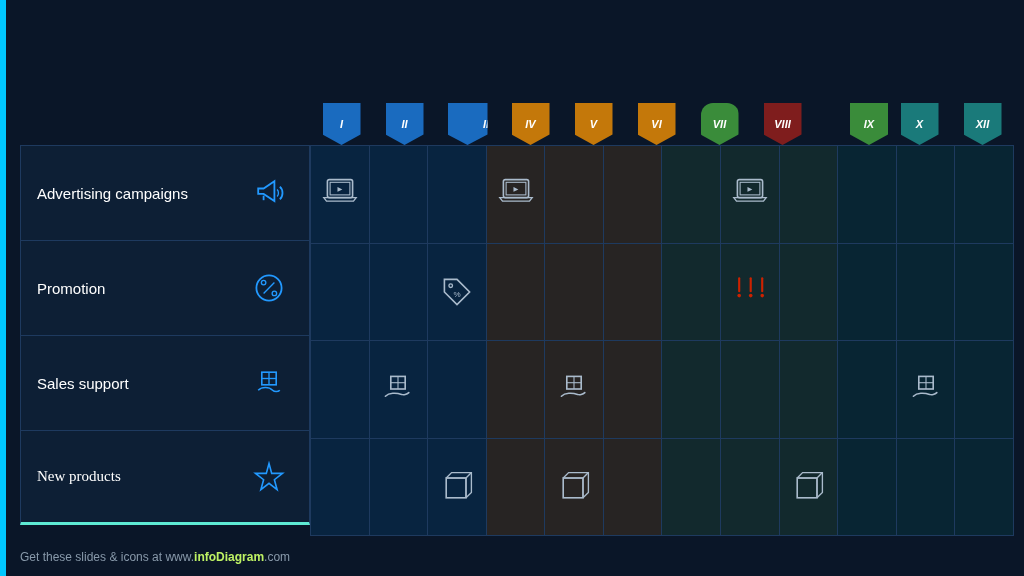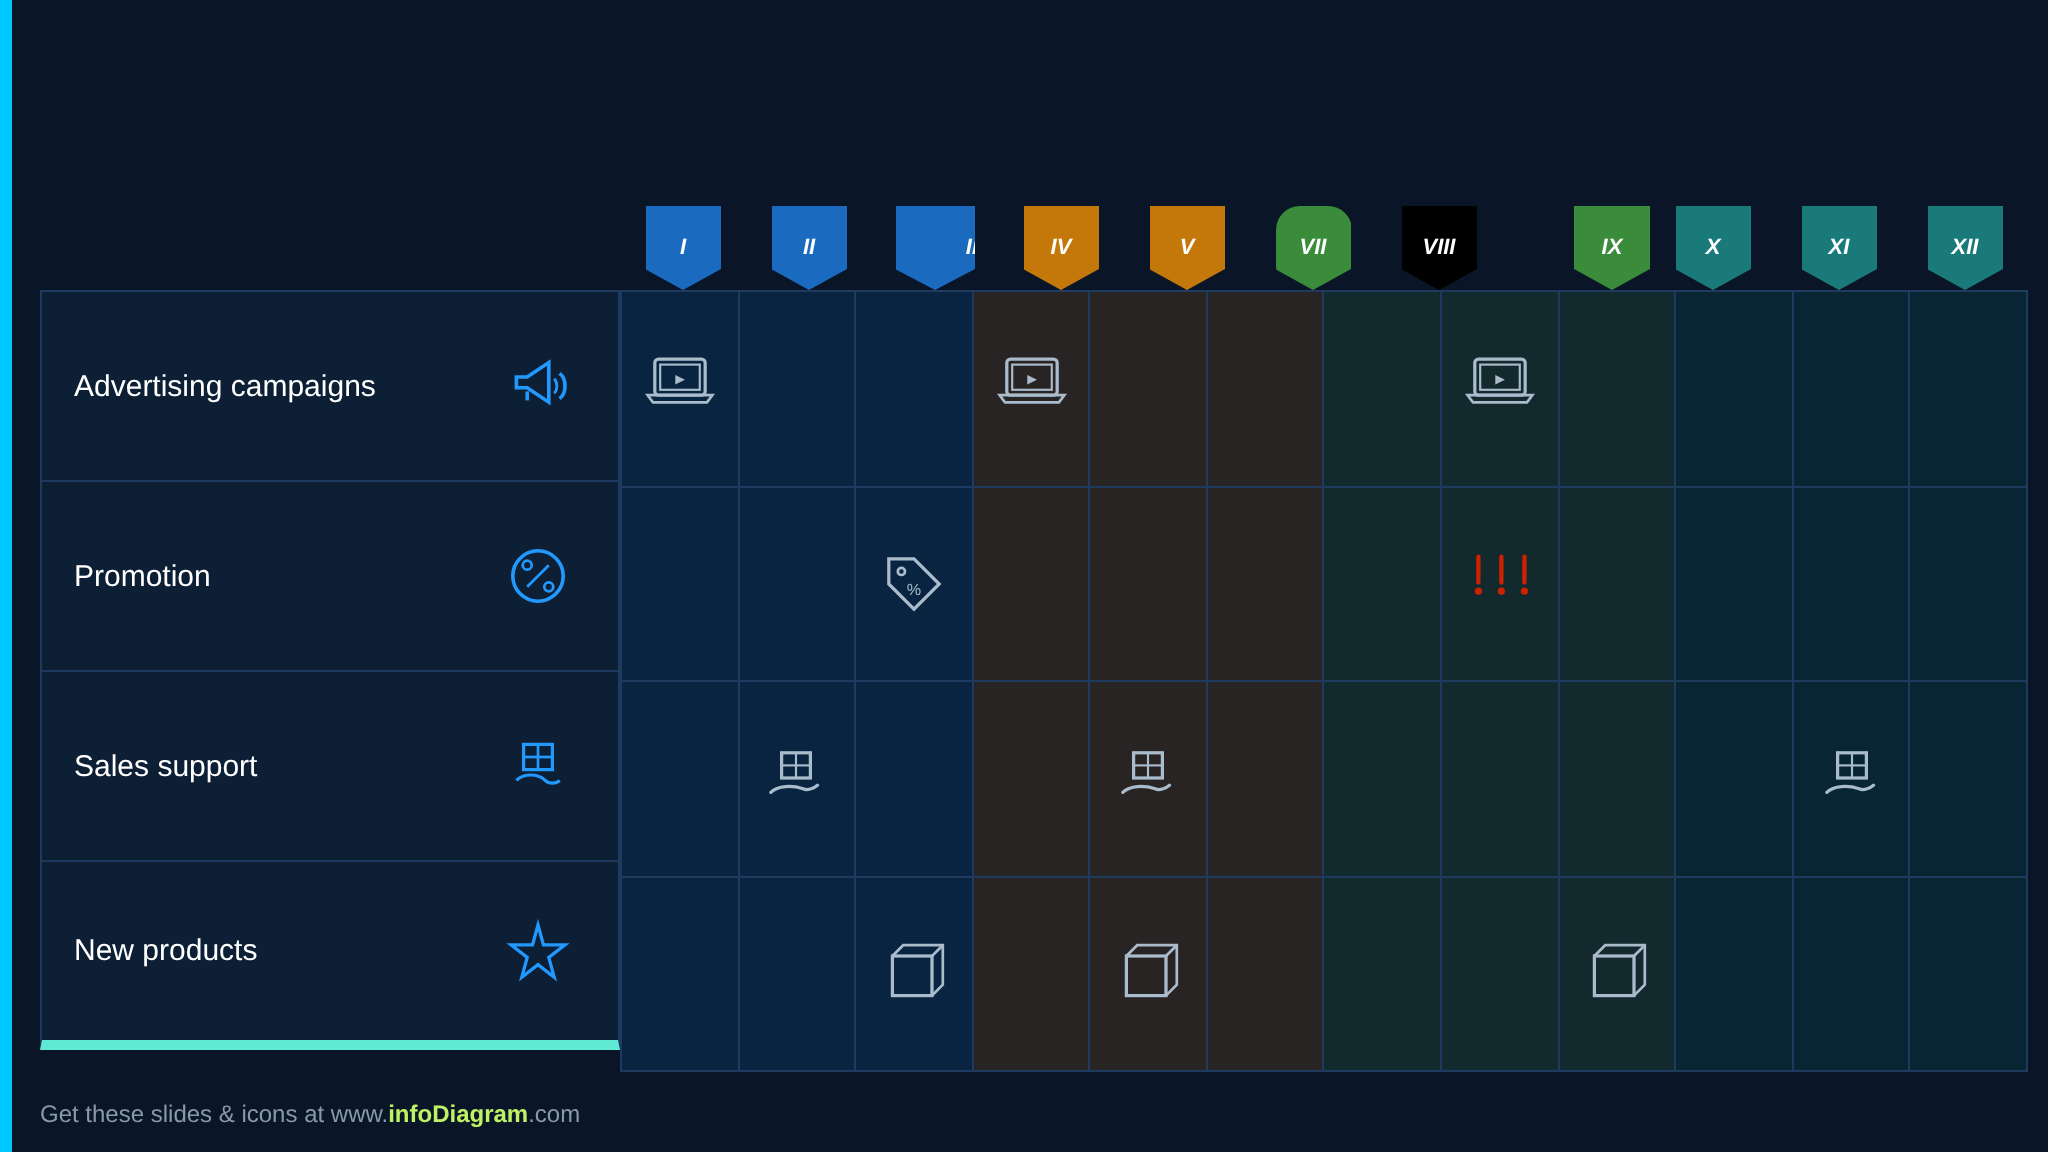--- a/index.html
+++ b/index.html
@@ -79,21 +79,22 @@
       height: 95px;
       display: flex;
       align-items: center;
       border: 1px solid #1e3a5f;
       border-bottom: none;
       background: #0d1f35;
       position: relative;
     }
 
     .row-label:last-child {
-      border-bottom: 5px solid #5eead4;
+      border-bottom: 3px solid #5eead4;
+      font-family: Liberation Serif, serif;
     }
 
     .row-label-text {
       color: #ffffff;
       font-size: 15px;
       font-weight: 500;
       padding-left: 16px;
       flex: 1;
     }
 
@@ -213,33 +214,33 @@
       <div class="month-col">
         <div class="month-banner" style="background: rgb(26, 107, 191); padding-left: 40px;">III</div>
       </div>
       <div class="month-col">
         <div class="month-banner" style="background: rgb(196, 120, 10);">IV</div>
       </div>
       <div class="month-col">
         <div class="month-banner" style="background: rgb(196, 120, 10);">V</div>
       </div>
       <div class="month-col">
+        <div class="month-banner" style="background: rgb(196, 120, 10);">VI</div>
+      </div>
+      <div class="month-col">
         <div class="month-banner" style="background: rgb(58, 140, 58); border-radius: 12px;">VII</div>
       </div>
       <div class="month-col">
-        <div class="month-banner" style="background: #000000;">VIII</div>
+        <div class="month-banner" style="background: #7f1d1d;">VIII</div>
       </div>
       <div class="month-col">
         <div class="month-banner" style="background: rgb(58, 140, 58); margin-left: 36px;">IX</div>
       </div>
       <div class="month-col">
         <div class="month-banner" style="background: rgb(26, 122, 122);">X</div>
-      </div>
-      <div class="month-col">
-        <div class="month-banner" style="background: rgb(26, 122, 122);">XI</div>
       </div>
       <div class="month-col">
         <div class="month-banner" style="background: rgb(26, 122, 122); font-style: italic;">XII</div>
       </div>
     </div>
 
   <div class="row-labels">
 
   <div class="row-label">
         <div class="row-label-text">Advertising campaigns</div>

